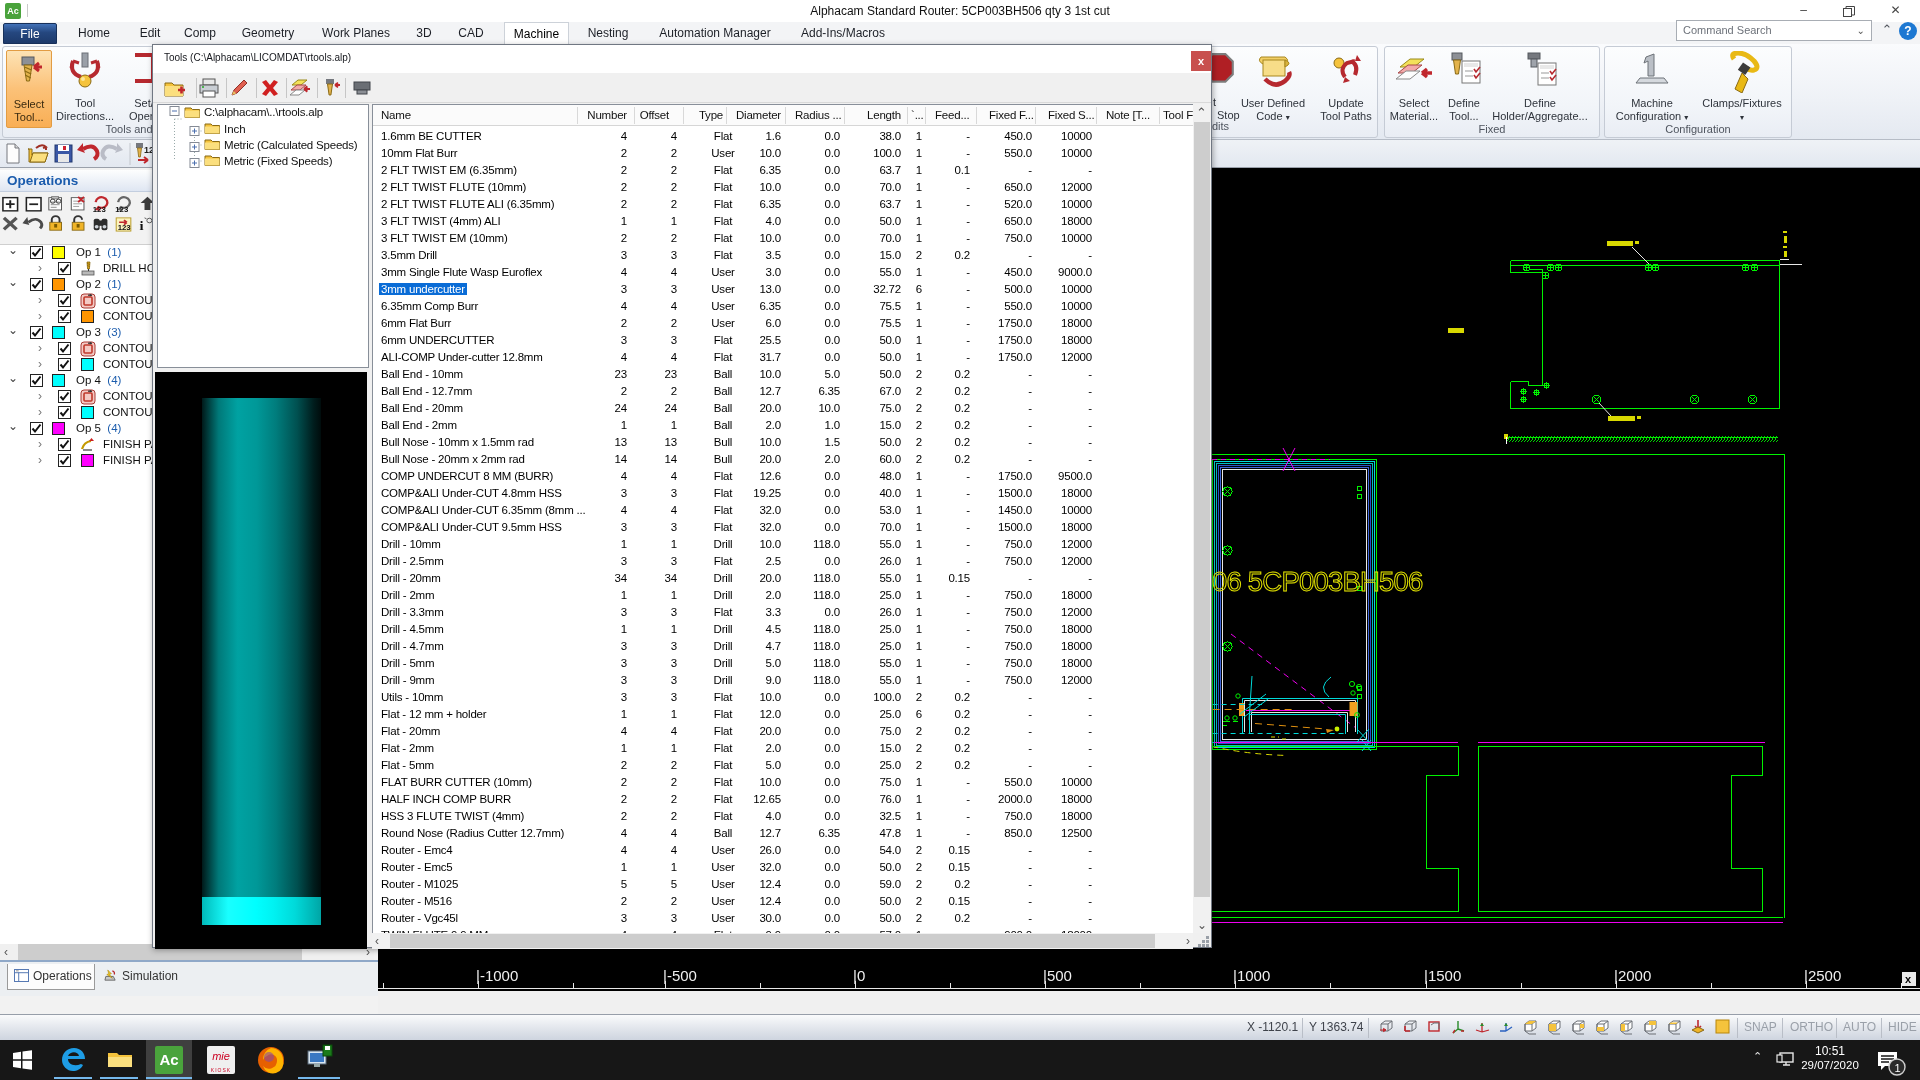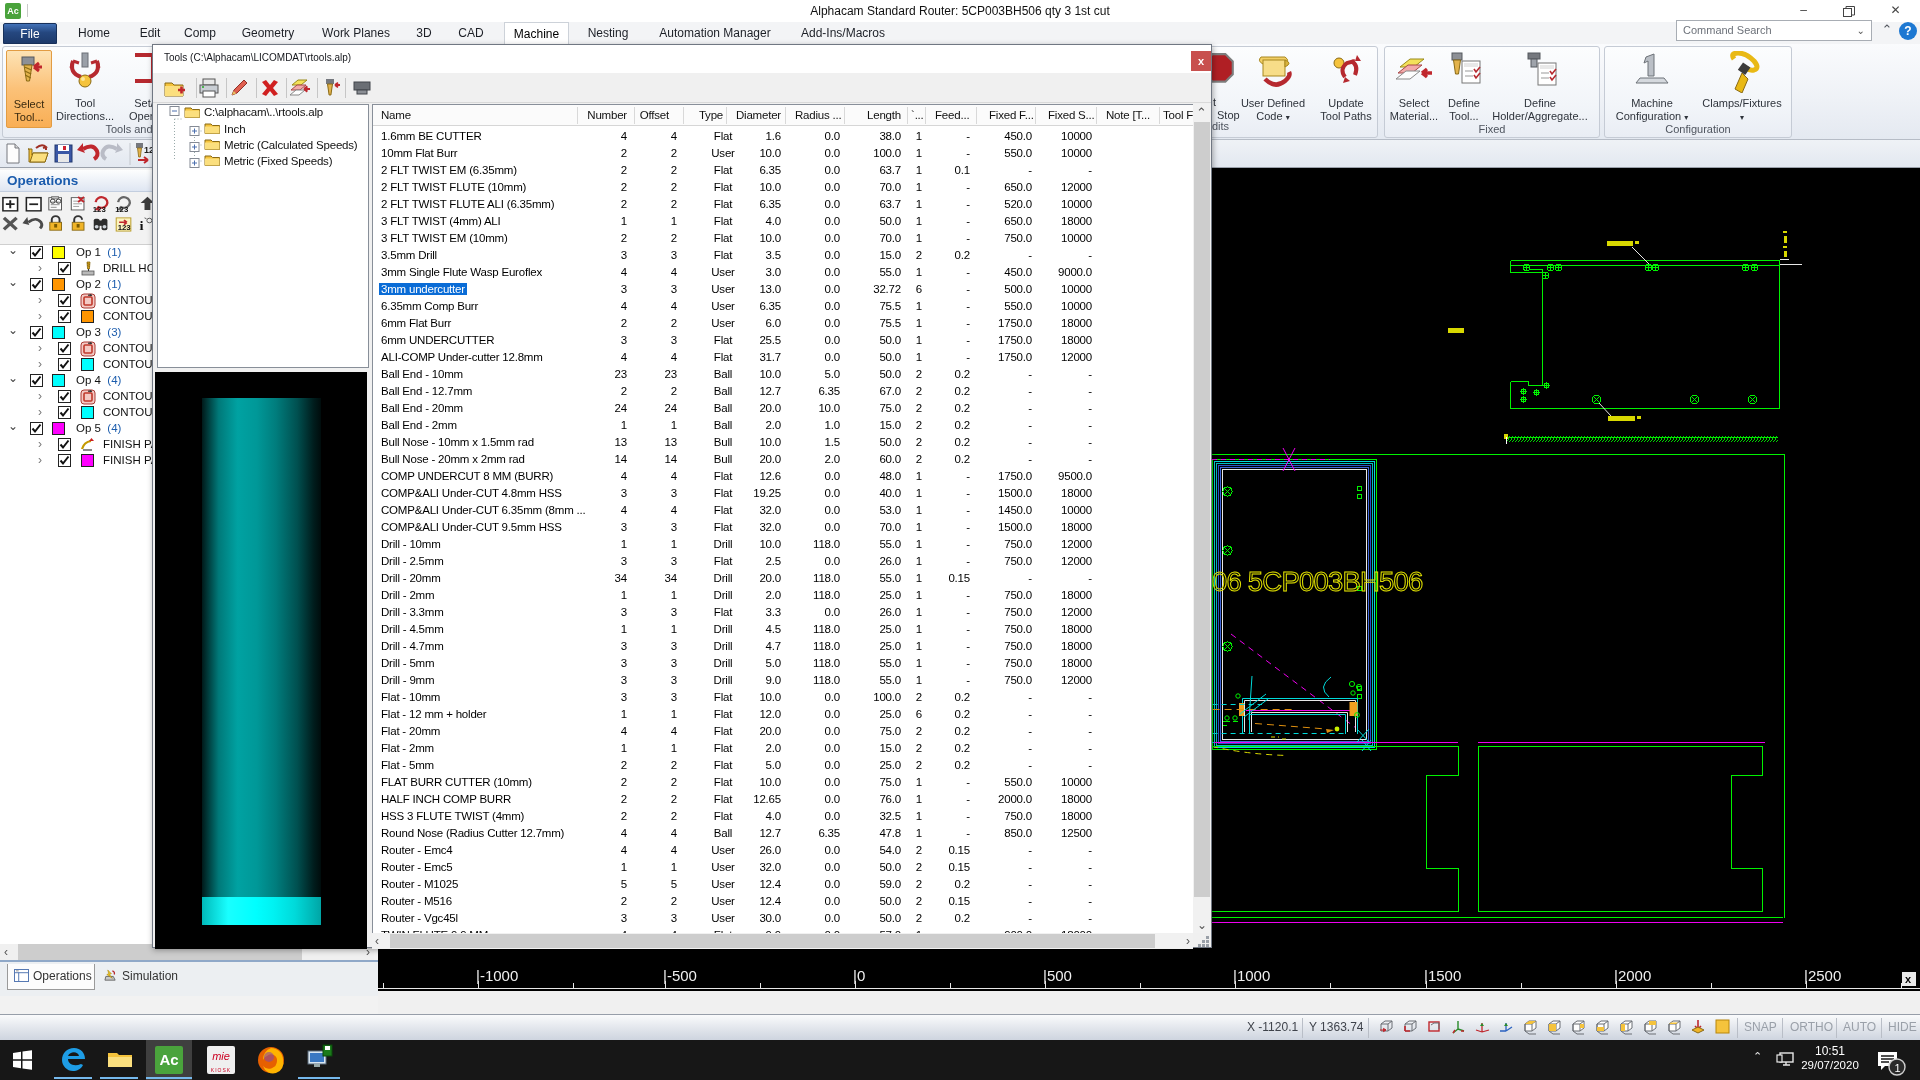--- a/index.html
+++ b/index.html
@@ -1315,21 +1315,21 @@
           <span class="c c3">Drill</span>
           <span class="c c4">9.0</span>
           <span class="c c5">118.0</span>
           <span class="c c6">55.0</span>
           <span class="c c7">1</span>
           <span class="c c8">-</span>
           <span class="c c9">750.0</span>
           <span class="c c10">12000</span>
         </div>
 <div class="tr" style="top:584px">
-          <span class="tn">Flat - 10mm</span>
+          <span class="tn">Utils - 10mm</span>
           <span class="c c1">3</span>
           <span class="c c2">3</span>
           <span class="c c3">Flat</span>
           <span class="c c4">10.0</span>
           <span class="c c5">0.0</span>
           <span class="c c6">100.0</span>
           <span class="c c7">2</span>
           <span class="c c8">0.2</span>
           <span class="c c9">-</span>
           <span class="c c10">-</span>

